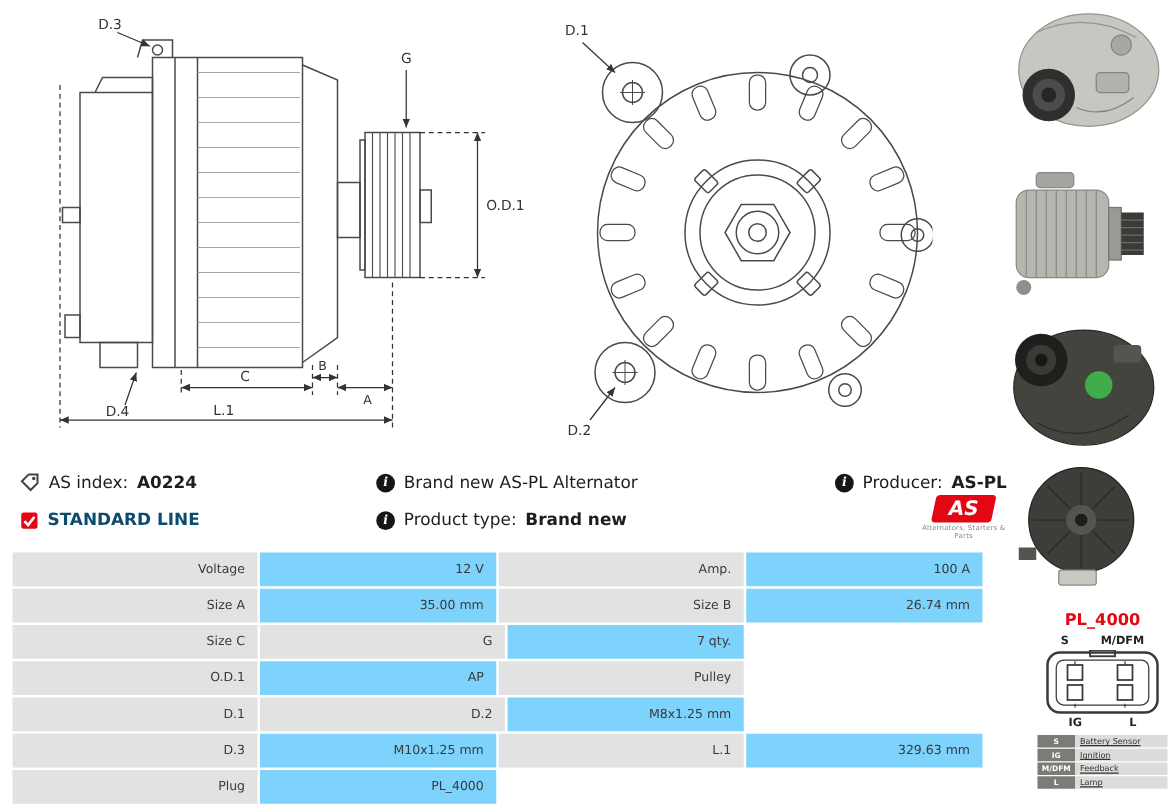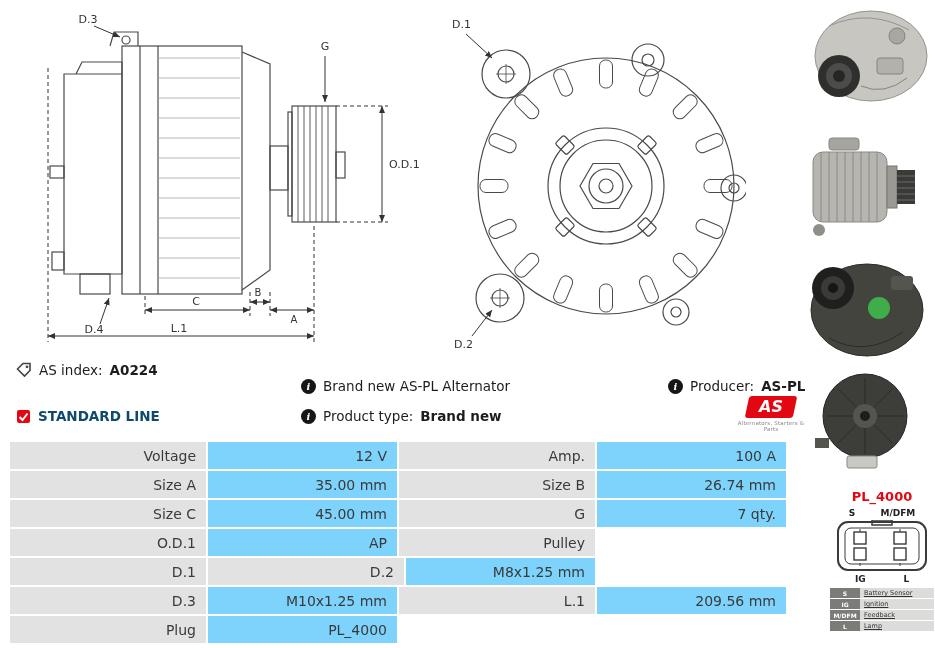--- a/index.html
+++ b/index.html
@@ -22,21 +22,21 @@
 
   
   .aslogo { position:absolute; left:736px; top:396px; width:70px; text-align:center; }
   .aslogo .flag { display:inline-block; background:#e30613; color:#fff; font-style:italic;
                   font-weight:bold; font-size:16px; line-height:22px; padding:0 12px;
                   transform:skewX(-12deg); border-radius:3px; }
   .aslogo .flag span { display:inline-block; transform:skewX(12deg); }
   .aslogo .tagline { font-size:5.5px; color:#888; margin-top:2px; letter-spacing:0.2px; }
 
   
-  .spec-table { position:absolute; left:10px; top:442px; font-size:14px; color:#3a3a3a; }
+  .spec-table { position:absolute; left:10px; top:442px; font-size:10px; color:#3a3a3a; }
   .spec-row { display:flex; gap:2px; margin-bottom:2px; }
   .cell { height:27px; display:flex; align-items:center; justify-content:flex-end;
           padding-right:10px; }
   .cell.lab { background:#e2e2e2; }
   .cell.val { background:#7dd3fc; }
   .c1 { width:196px; } .c2 { width:189px; } .c3 { width:196px; } .c4 { width:189px; }
 
   
   .photo { position:absolute; left:799px; width:134px; background:#fff; }
 
@@ -218,21 +218,21 @@
     <svg width="134" height="104" viewBox="0 0 134 104">
       <circle cx="66" cy="48" r="42" fill="#3d3d3a" stroke="#232322"></circle>
       <path d="M66,10V86M28,48H104M39,21L93,75M93,21L39,75" stroke="#2a2a28" fill="none"></path>
       <circle cx="66" cy="48" r="12" fill="#55554f"></circle>
       <circle cx="66" cy="48" r="5" fill="#1d1d1c"></circle>
       <rect x="16" y="70" width="14" height="10" fill="#55554f"></rect>
       <rect x="48" y="88" width="30" height="12" rx="2" fill="#c9c8c2" stroke="#8a8983"></rect>
     </svg>
   </div>
 
-  <div class="info-item" style="left:16px;top:360px">
+  <div class="info-item" style="left:16px;top:376px">
     <svg width="16" height="16" viewBox="0 0 16 16">
       <path d="M1.5,7 L7,1.5 H14 V8.5 L8.5,14 Z" fill="none" stroke="#444" stroke-width="1.6"></path>
       <circle cx="11" cy="4.8" r="1.4" fill="#444"></circle>
     </svg>
     <span>AS index:</span>
     <b>A0224</b>
   </div>
 
   <div class="info-item" style="left:301px;top:376px">
     <span class="iicon">i</span>
@@ -272,39 +272,38 @@
       <div class="cell val c4">100 A</div>
     </div>
     <div class="spec-row">
       <div class="cell lab c1">Size A</div>
       <div class="cell val c2">35.00 mm</div>
       <div class="cell lab c3">Size B</div>
       <div class="cell val c4">26.74 mm</div>
     </div>
     <div class="spec-row">
       <div class="cell lab c1">Size C</div>
-      <div class="cell val c2">45.00 mm</div>
       <div class="cell lab c3">G</div>
       <div class="cell val c4">7 qty.</div>
     </div>
     <div class="spec-row">
       <div class="cell lab c1">O.D.1</div>
       <div class="cell val c4">AP</div>
       <div class="cell lab c3">Pulley</div>
     </div>
     <div class="spec-row">
       <div class="cell lab c1">D.1</div>
       <div class="cell lab c3">D.2</div>
       <div class="cell val c4">M8x1.25 mm</div>
     </div>
     <div class="spec-row">
       <div class="cell lab c1">D.3</div>
       <div class="cell val c2">M10x1.25 mm</div>
       <div class="cell lab c3">L.1</div>
-      <div class="cell val c4">209.56 mm</div>
+      <div class="cell val c4">329.63 mm</div>
     </div>
     <div class="spec-row">
       <div class="cell lab c1">Plug</div>
       <div class="cell val c2">PL_4000</div>
     </div>
   </div>
 
   <div class="conn-title">PL_4000</div>
 
   <div class="pin-row" style="top:508px">

